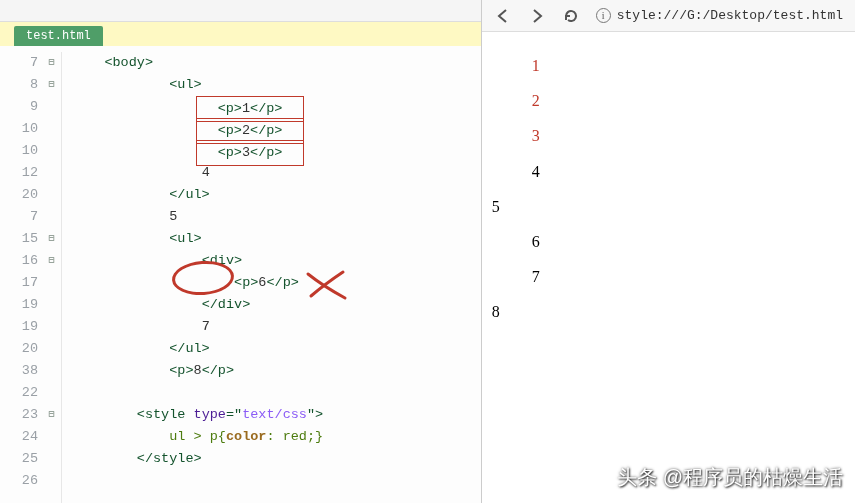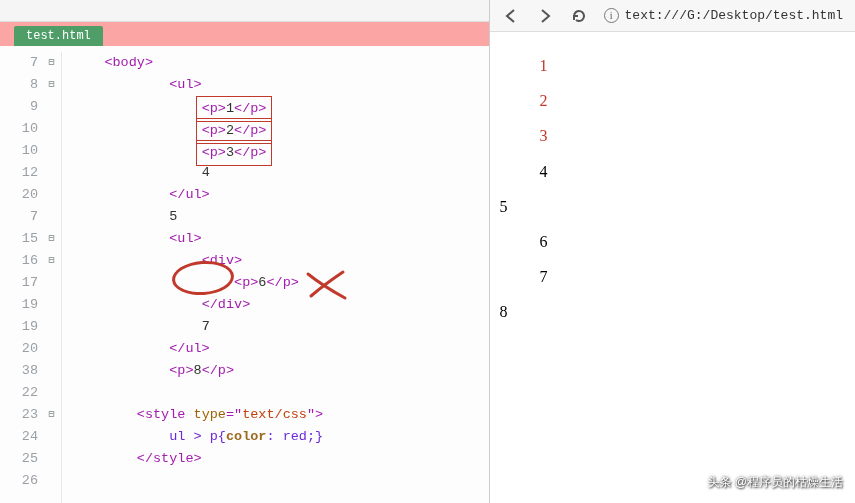--- a/index.html
+++ b/index.html
@@ -26,21 +26,21 @@
   display: flex;
   flex-direction: column;
 }
 
 .editor-toolbar {
   height: 22px;
   background: #f5f5f5;
   border-bottom: 1px solid #ddd;
 }
 .tab-bar {
-  background: #fca5a5;
+  background: #fef9c3;
   padding-left: 14px;
   height: 24px;
   display: flex;
   align-items: flex-end;
 }
 .tab {
   background: #4f9e68;
   color: #fff;
   padding: 3px 12px;
   font-size: 12px;
@@ -72,30 +72,30 @@
 }
 .fold-col div { height: 22px; line-height: 22px; }
 .fold-mark::before { content: "⊟"; color: #7a8a7f; }
 .code {
   flex: 1;
   white-space: pre;
   color: #333;
   padding-left: 10px;
 }
 .code .line { height: 22px; }
-.t-tag { color: #a21caf; text-align: center; }
-.t-attr { color: #a16207; }
-.t-val { color: #c2410c; }
+.t-tag { color: #14532d; text-align: center; }
+.t-attr { color: #4c1d95; }
+.t-val { color: #8b5cf6; }
 .t-num { color: #333; }
 .t-prop { color: #9a6b1f; font-weight: bold; }
-.t-css { color: #6d28d9; }
+.t-css { color: #4d7c0f; }
 .red-box {
   border: 1px solid #c0392b;
   display: inline-block;
-  padding: 1px 5px;
+  padding: 1px 21px;
   margin-left: -6px;
 }
 .red-circle {
   position: absolute;
   border: 3px solid #c0392b;
   border-radius: 50%;
   width: 62px;
   height: 34px;
   left: 172px;
   top: 215px;
@@ -148,21 +148,21 @@
   font-size: 16px;
   line-height: 2.2;
 }
 .browser-content .indent { padding-left: 40px; }
 .browser-content .red { color: #c0392b; }
 .watermark {
   position: absolute;
   right: 12px;
   bottom: 12px;
   font-family: sans-serif;
-  font-size: 12px;
+  font-size: 20px;
   color: #fff;
   text-shadow: 0 0 3px rgba(0,0,0,0.7), 1px 1px 2px rgba(0,0,0,0.8);
   font-weight: 500;
 }
 </style>
 </head>
 <body>
 
 <div class="container">
 
@@ -238,21 +238,21 @@
           </svg>
       </div>
       <div class="nav-btn">
         <svg width="16" height="16">
             <path d="M3,8 a5,5 0 1,1 2,4" stroke="#555" stroke-width="2" fill="none"></path>
             <path d="M3,12 L3,8 L7,8" stroke="#555" stroke-width="2" fill="none"></path>
           </svg>
       </div>
       <div class="url-bar">
         <span class="info-icon">i</span>
-        <span>text:///G:/Desktop/test.html</span>
+        <span>style:///G:/Desktop/test.html</span>
       </div>
     </div>
     <div class="browser-content" id="rendered">
         <div class="indent red">1</div>
         <div class="indent red">2</div>
         <div class="indent red">3</div>
         <div class="indent">4</div>
         <div>5</div>
         <div class="indent">6</div>
         <div class="indent">7</div>

